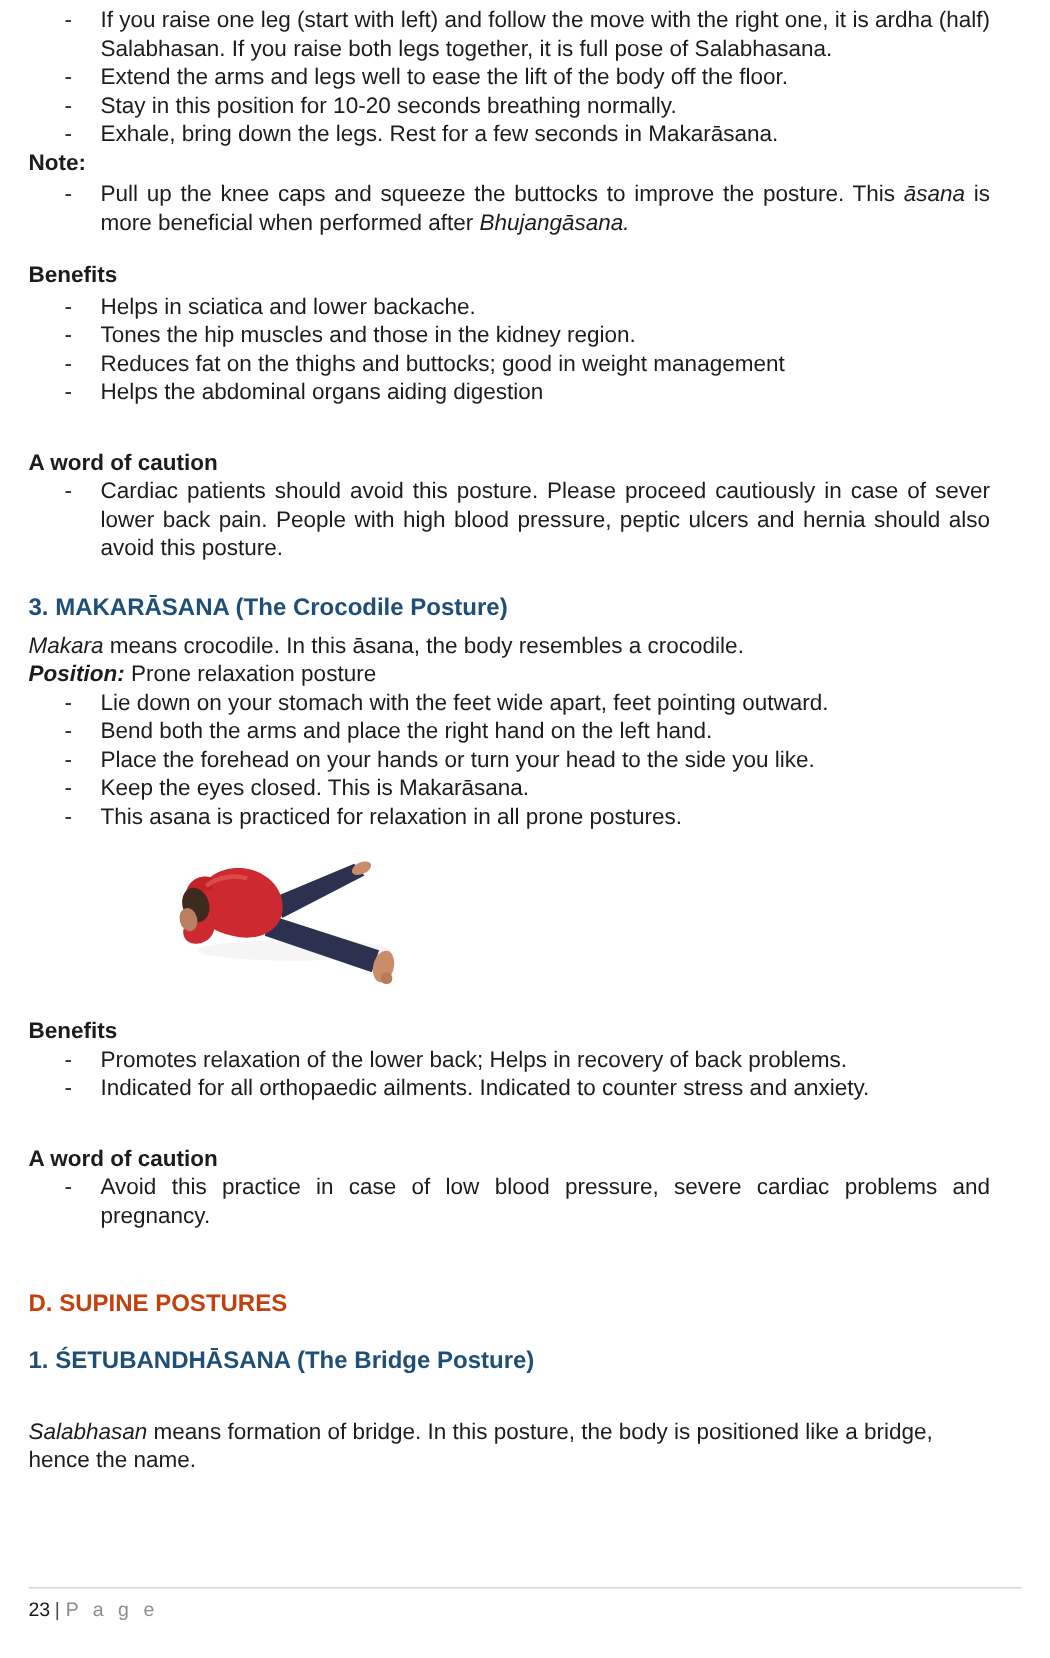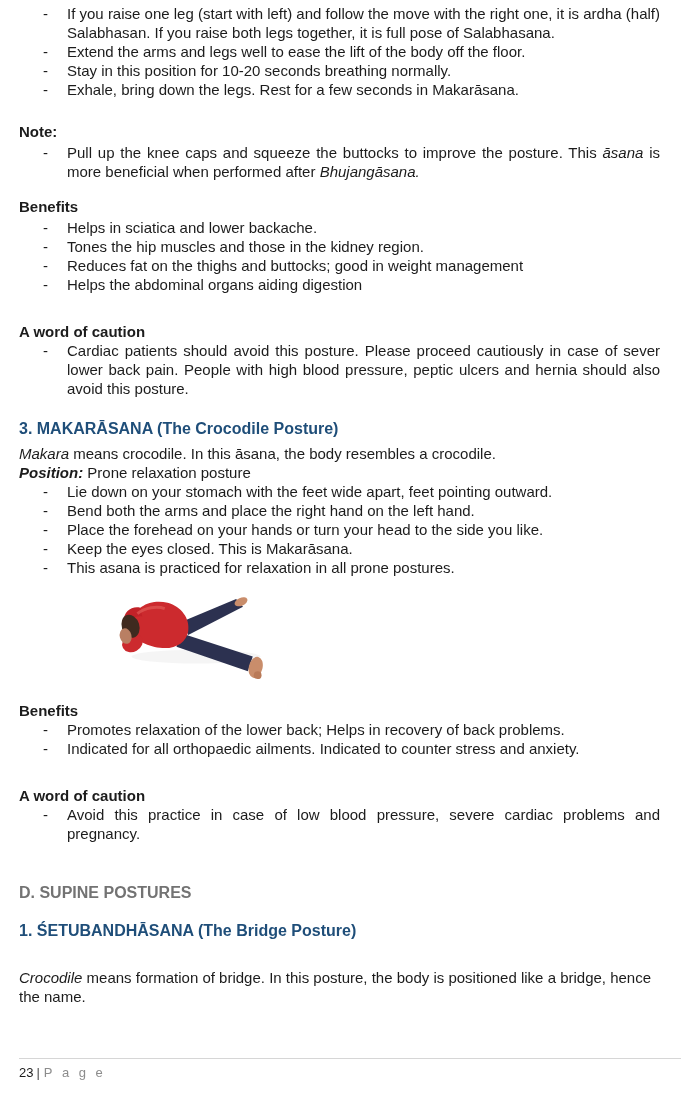--- a/index.html
+++ b/index.html
@@ -10,22 +10,22 @@
     position:relative;overflow:hidden;
   }
   .page{padding:4px 40px 0 19px;}
   p,h2,h3,ul{margin:0;padding:0;}
   ul{list-style:none;}
   li{position:relative;padding-left:48px;}
   li::before{content:"-";position:absolute;left:24px;top:0;}
   .just{text-align:justify;}
   .h-black{font-weight:bold;font-size:15px;}
   .h-navy{font-weight:bold;font-size:16px;color:#1f4e79;}
-  .h-azure{font-weight:bold;font-size:16px;color:#737373;}
-  .mt-note{margin-top:23px;}
+  .h-azure{font-weight:bold;font-size:16px;color:#c2410c;}
+  .mt-note{}
   .mt-2{margin-top:2px;}
   .mt-16{margin-top:16px;}
   .mt-18{margin-top:28px;}
   .mt-19{margin-top:19px;}
   .mt-21{margin-top:21px;}
   .mt-40{margin-top:40px;}
   .mt-6{margin-top:6px;}
   .photo-wrap{margin-top:17px;margin-left:99px;width:160px;height:88px;}
   .footer{
     position:absolute;left:19px;right:19px;top:1058px;
@@ -111,19 +111,19 @@
   </ul>
 
   <h3 class="h-black mt-18">A word of caution</h3>
   <ul>
     <li class="just">Avoid this practice in case of low blood pressure, severe cardiac problems and pregnancy.</li>
   </ul>
 
   <h2 class="h-azure mt-40">D. SUPINE POSTURES</h2>
 
   <h2 class="h-navy mt-19">1. ŚETUBANDHĀSANA (The Bridge Posture)</h2>
-  <p class="mt-18"><i class="seg">Crocodile</i><span> means formation of bridge. In this posture, the body is positioned like a bridge, hence the name.</span></p>
+  <p class="mt-18"><i class="seg">Salabhasan</i><span> means formation of bridge. In this posture, the body is positioned like a bridge, hence the name.</span></p>
 
 </main>
 
 <div class="footer">
   <span class="num">23</span><span class="pipe">|</span><span class="pg">P a g e</span>
 </div>
 
 </body></html>

